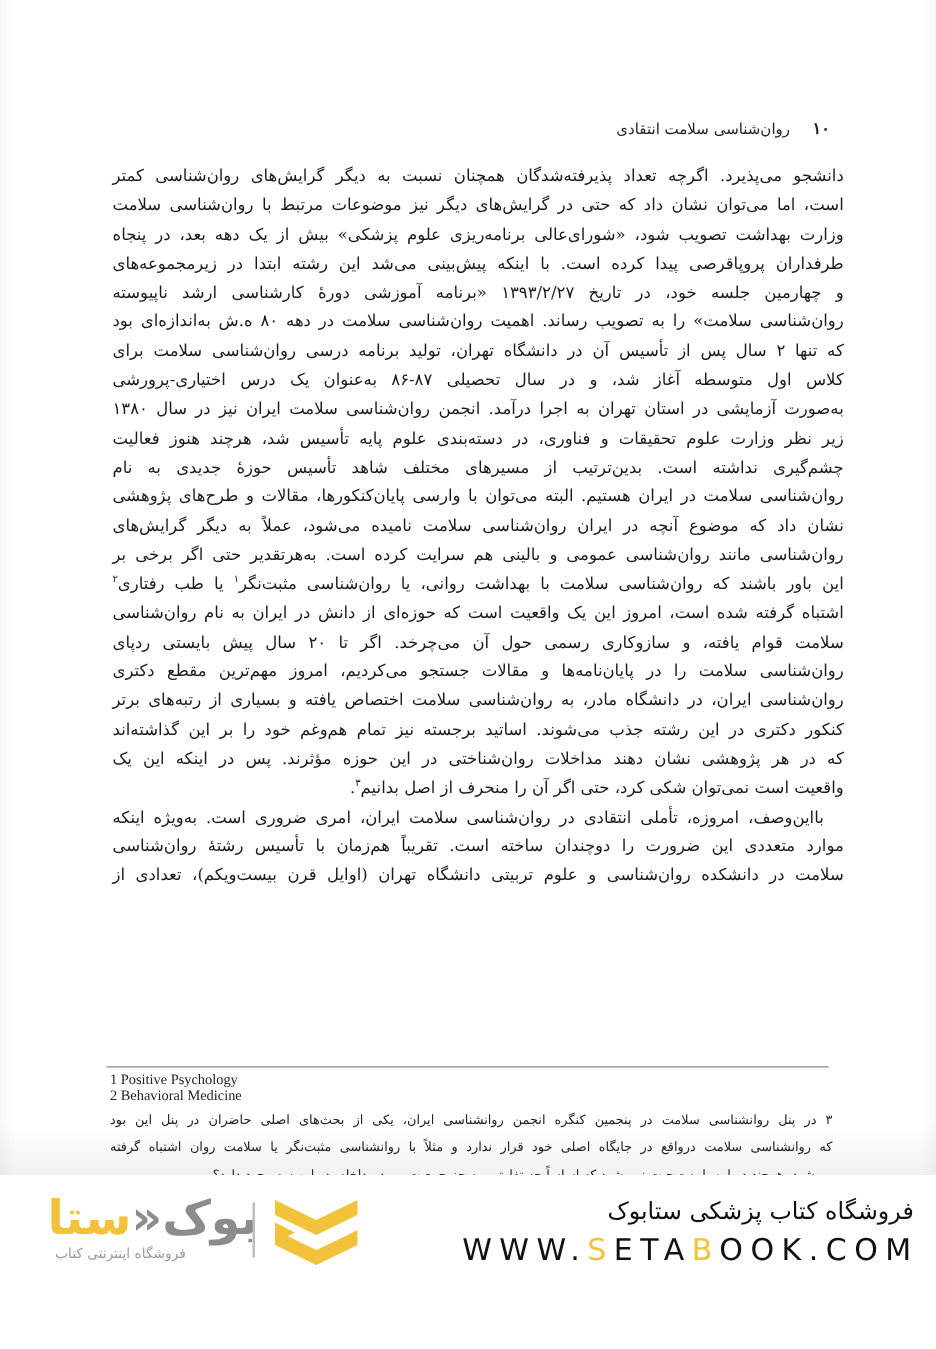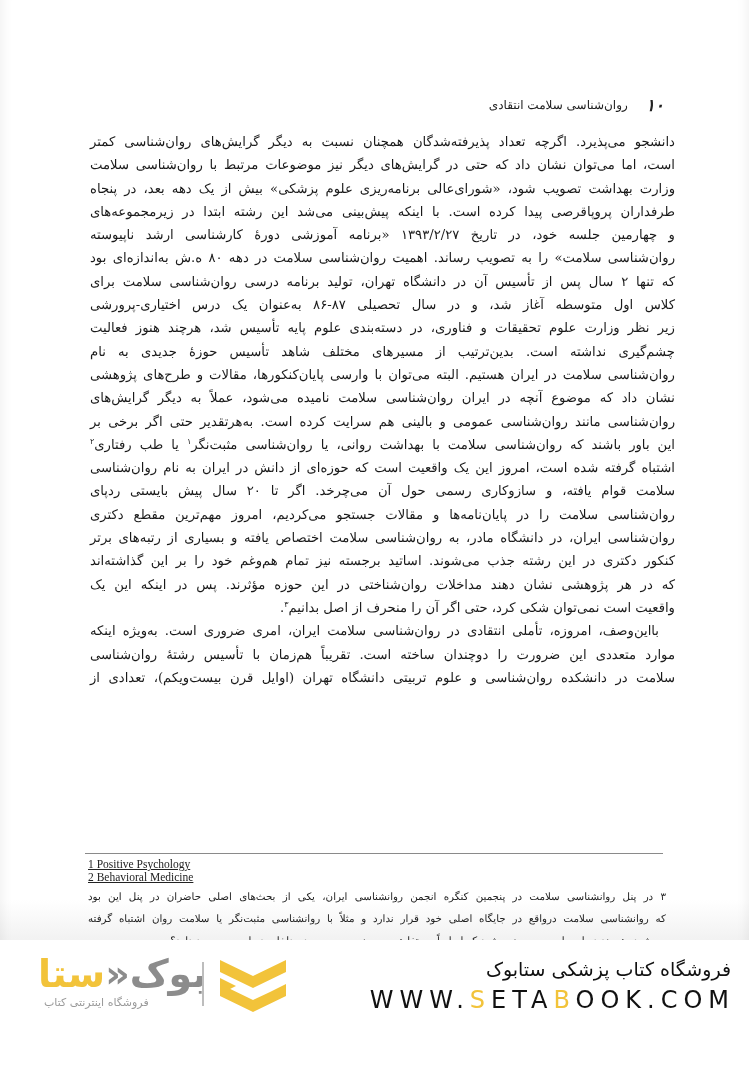--- a/index.html
+++ b/index.html
@@ -24,21 +24,21 @@
       position: absolute;
       top: 95px;
       right: 85px;
       direction: rtl;
       display: flex;
       align-items: center;
       gap: 18px;
       font-size: 12px;
       color: #222;
     }
-    .running-header .page-num { font-weight: bold; font-size: 17px; font-style: italic; }
+    .running-header .page-num { font-weight: bold; font-size: 13px; }
     .body-text {
       position: absolute;
       top: 130px;
       left: 90px;
       width: 585px;
       direction: rtl;
       text-align: justify;
       text-align-last: right;
       font-size: 13.2px;
       line-height: 23.3px;
@@ -56,21 +56,20 @@
       background: #8a8a8a;
     }
     .footnotes-en {
       position: absolute;
       top: 858px;
       left: 88px;
       font-family: "Liberation Serif", serif;
       font-size: 11.5px;
       line-height: 13px;
       color: #222;
-      text-decoration: underline;
     }
     .footnote-fa {
       position: absolute;
       top: 885px;
       left: 88px;
       width: 578px;
       direction: rtl;
       font-size: 10.3px;
       line-height: 22px;
       color: #222;
@@ -159,20 +158,21 @@
   <div class="body-text">
     <p>
       <span class="line">دانشجو می‌پذیرد. اگرچه تعداد پذیرفته‌شدگان همچنان نسبت به دیگر گرایش‌های روان‌شناسی کمتر</span>
       <span class="line">است، اما می‌توان نشان داد که حتی در گرایش‌های دیگر نیز موضوعات مرتبط با روان‌شناسی سلامت</span>
       <span class="line">وزارت بهداشت تصویب شود، «شورای‌عالی برنامه‌ریزی علوم پزشکی» بیش از یک دهه بعد، در پنجاه</span>
       <span class="line">طرفداران پروپاقرصی پیدا کرده است. با اینکه پیش‌بینی می‌شد این رشته ابتدا در زیرمجموعه‌های</span>
       <span class="line">و چهارمین جلسه خود، در تاریخ ۱۳۹۳/۲/۲۷ «برنامه آموزشی دورهٔ کارشناسی ارشد ناپیوسته</span>
       <span class="line">روان‌شناسی سلامت» را به تصویب رساند. اهمیت روان‌شناسی سلامت در دهه ۸۰ ه.ش به‌اندازه‌ای بود</span>
       <span class="line">که تنها ۲ سال پس از تأسیس آن در دانشگاه تهران، تولید برنامه درسی روان‌شناسی سلامت برای</span>
       <span class="line">کلاس اول متوسطه آغاز شد، و در سال تحصیلی ۸۷-۸۶ به‌عنوان یک درس اختیاری-پرورشی</span>
+      <span class="line">به‌صورت آزمایشی در استان تهران به اجرا درآمد. انجمن روان‌شناسی سلامت ایران نیز در سال ۱۳۸۰</span>
       <span class="line">زیر نظر وزارت علوم تحقیقات و فناوری، در دسته‌بندی علوم پایه تأسیس شد، هرچند هنوز فعالیت</span>
       <span class="line">چشم‌گیری نداشته است. بدین‌ترتیب از مسیرهای مختلف شاهد تأسیس حوزهٔ جدیدی به نام</span>
       <span class="line">روان‌شناسی سلامت در ایران هستیم. البته می‌توان با وارسی پایان‌کنکور‌ها، مقالات و طرح‌های پژوهشی</span>
       <span class="line">نشان داد که موضوع آنچه در ایران روان‌شناسی سلامت نامیده می‌شود، عملاً به دیگر گرایش‌های</span>
       <span class="line">روان‌شناسی مانند روان‌شناسی عمومی و بالینی هم سرایت کرده است. به‌هرتقدیر حتی اگر برخی بر</span>
       <span class="line"><span>این باور باشند که روان‌شناسی سلامت با بهداشت روانی، یا روان‌شناسی مثبت‌نگر</span><sup>۱</sup> <span>یا طب رفتاری</span><sup>۲</sup></span>
       <span class="line">اشتباه گرفته شده است، امروز این یک واقعیت است که حوزه‌ای از دانش در ایران به نام روان‌شناسی</span>
       <span class="line">سلامت قوام یافته، و سازوکاری رسمی حول آن می‌چرخد. اگر تا ۲۰ سال پیش بایستی ردپای</span>
       <span class="line">روان‌شناسی سلامت را در پایان‌نامه‌ها و مقالات جستجو می‌کردیم، امروز مهم‌ترین مقطع دکتری</span>
       <span class="line">روان‌شناسی ایران، در دانشگاه مادر، به روان‌شناسی سلامت اختصاص یافته و بسیاری از رتبه‌های برتر</span>

